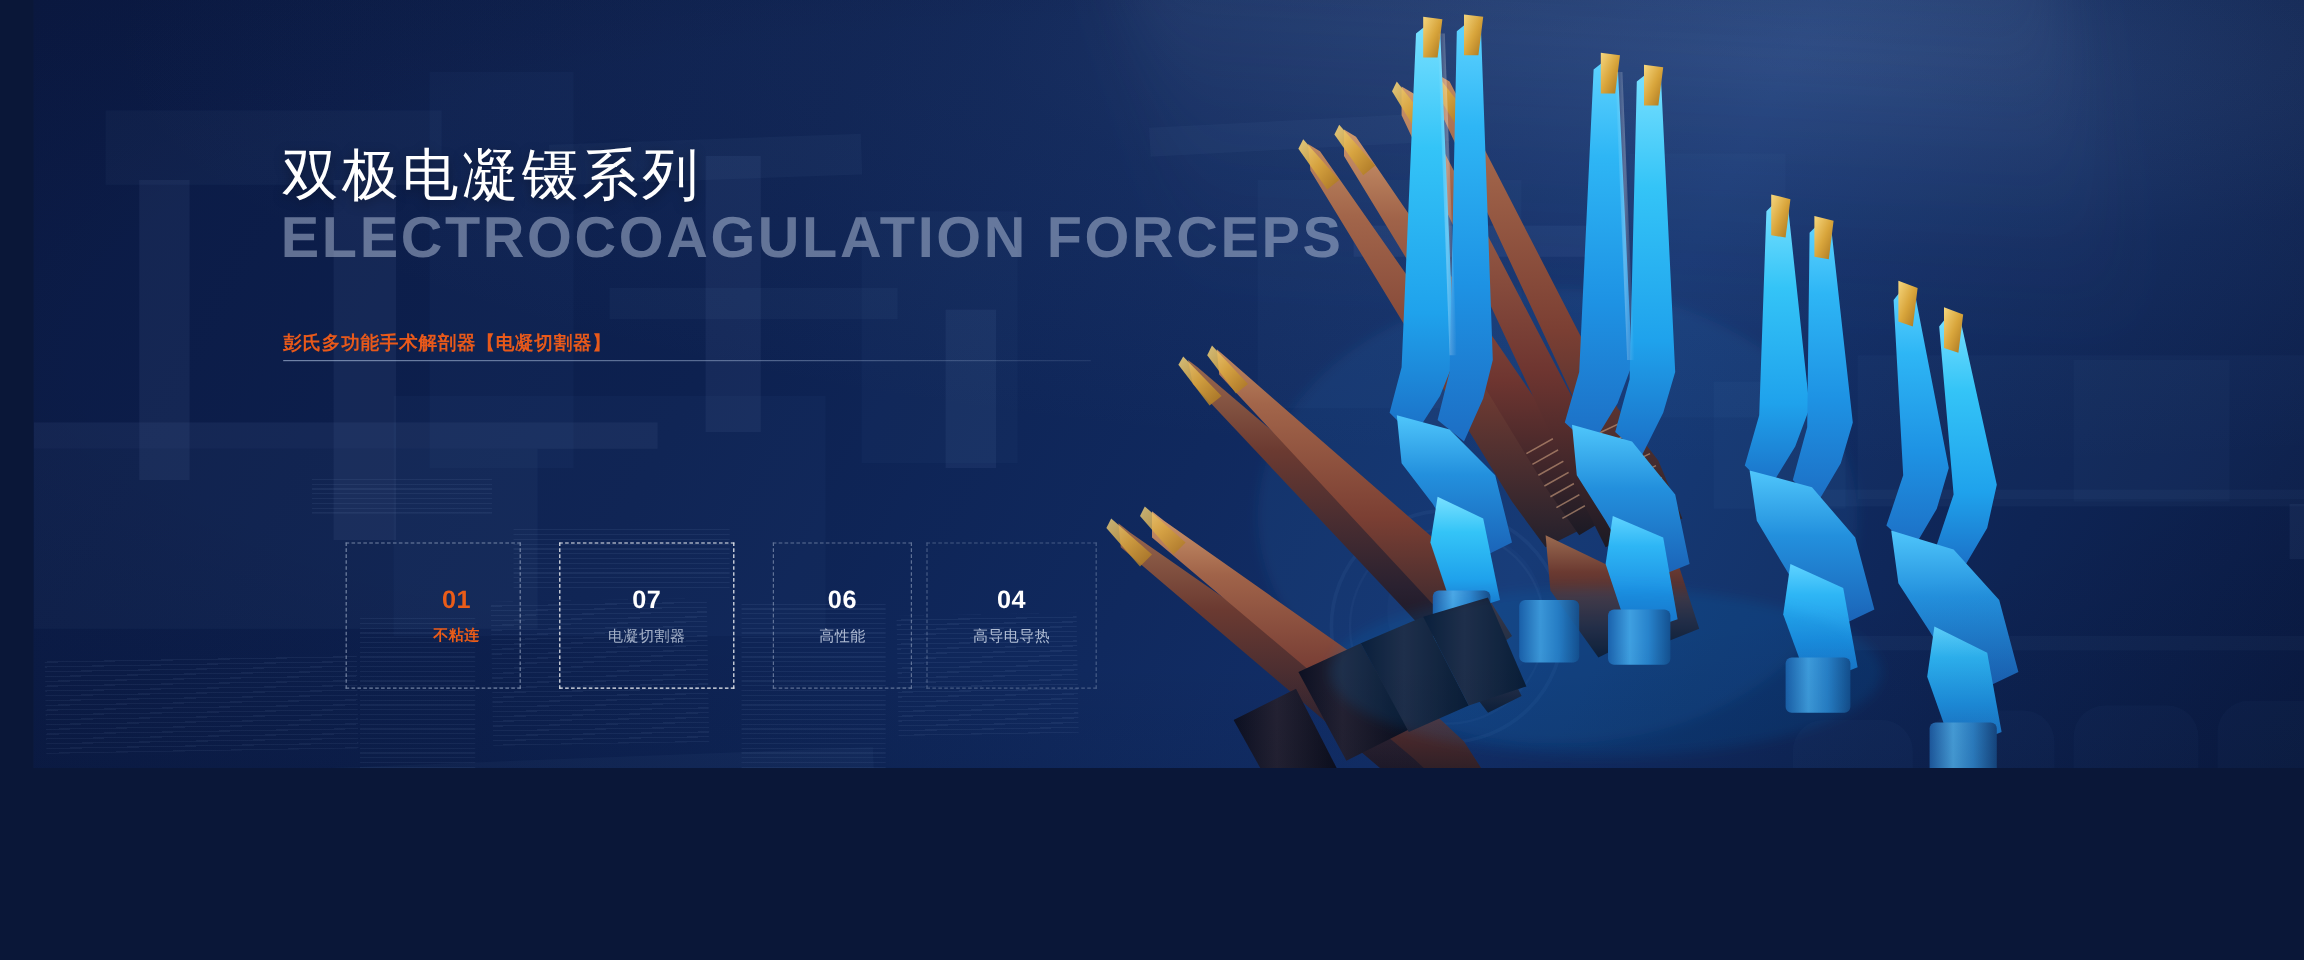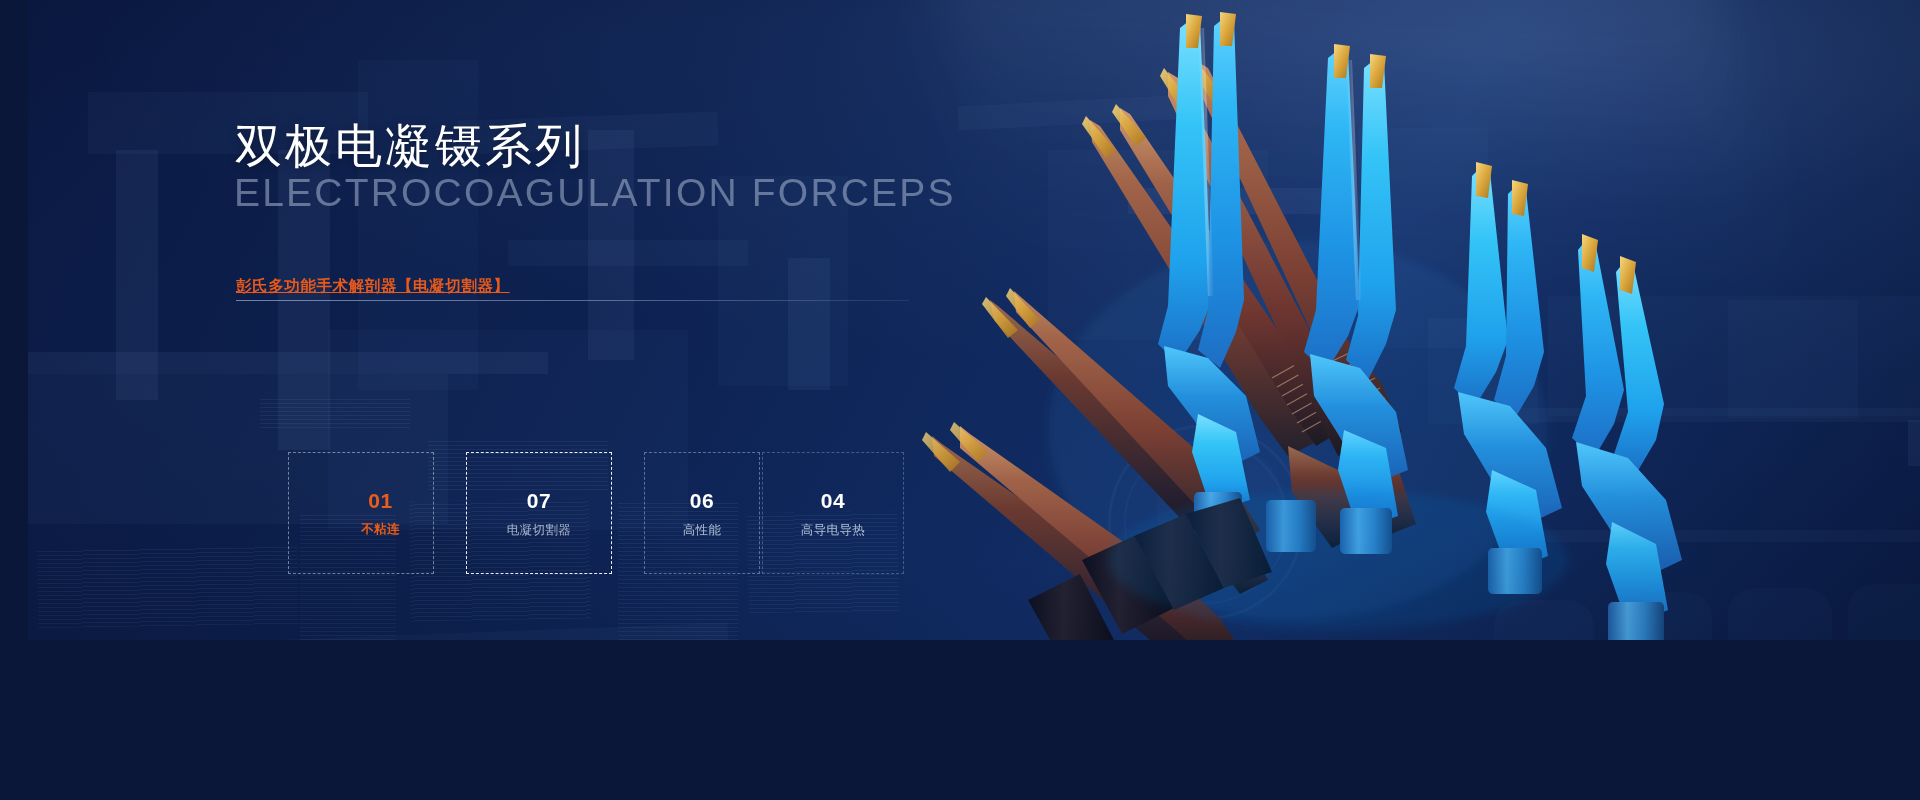--- a/index.html
+++ b/index.html
@@ -50,34 +50,34 @@
   .content{ position:absolute; left:0; top:0; width:1000px; height:800px; }
 
   .title-cn{
     position:absolute; left:207px; top:115px;
     font-size:47px; letter-spacing:3px; color:#ffffff; font-weight:400;
     text-shadow:0 2px 10px rgba(0,0,0,0.35);
     white-space:nowrap;
   }
   .title-en{
     position:absolute; left:206px; top:171px;
-    font-size:39px; letter-spacing:2.2px; font-weight:400;
+    font-size:48px; letter-spacing:2.2px; font-weight:700;
     color:rgba(176,190,214,0.52);
     white-space:nowrap;
   }
   .rule{
     position:absolute; left:208px; top:300px; width:673px; height:1px;
     background:linear-gradient(90deg, rgba(185,205,235,0.58) 0%, rgba(185,205,235,0.42) 55%, rgba(185,205,235,0.10) 100%);
   }
   .subtitle{
     position:absolute; left:208px; top:275px;
     font-size:15.5px; font-weight:700; letter-spacing:0.6px;
     color:#e8591a; white-space:nowrap;
   }
-  .subtitle{ top:276px;text-decoration:underline; }
+  .subtitle{ top:276px; }
 
   
   .features{ position:absolute; left:260px; top:452px; height:122px; }
   .fbox{
     position:absolute; top:0; height:122px;
     display:flex; flex-direction:column; align-items:center; justify-content:center;
     border:1px dashed rgba(196,210,232,0.38);
   }
   .fbox.dim{   border-color:rgba(196,210,232,0.30); }
   .fbox.mid{   border-color:rgba(203,216,236,0.42); }
@@ -343,20 +343,20 @@
         <span class="flabel">不粘连</span>
       </div>
       <div class="fbox bright" style="left:178px; width:146px;">
         <span class="fnum">07</span>
         <span class="flabel">电凝切割器</span>
       </div>
       <div class="fbox mid" style="left:356px; width:116px;">
         <span class="fnum">06</span>
         <span class="flabel">高性能</span>
       </div>
-      <div class="fbox dim" style="left:474px; width:142px;">
+      <div class="fbox dim" style="left:484px; width:142px;">
         <span class="fnum">04</span>
         <span class="flabel">高导电导热</span>
       </div>
     </div>
   </div>
 
 </div>
 
 </body></html>

